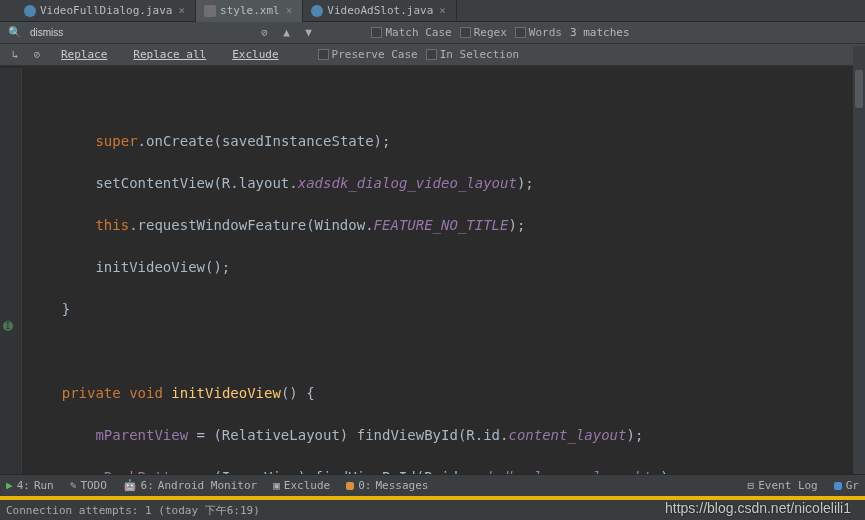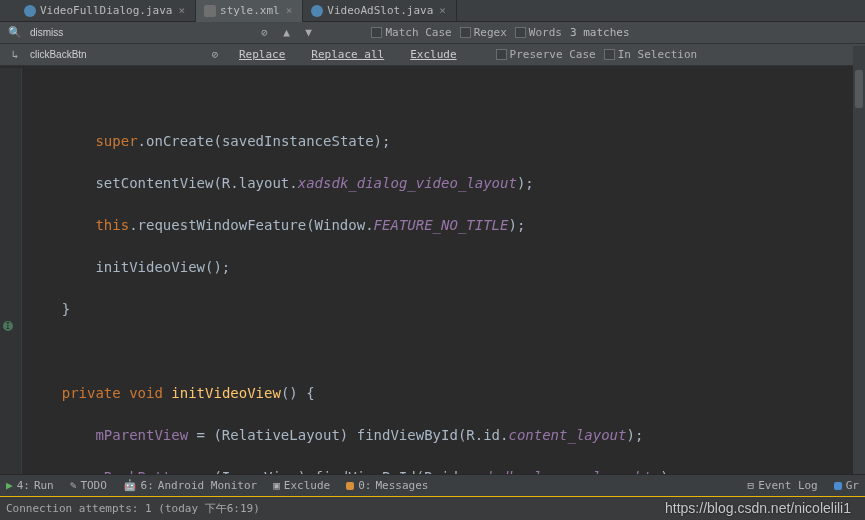--- a/index.html
+++ b/index.html
@@ -111,21 +111,21 @@
   }
   .bottom-toolbar .btn { display:flex; align-items:center; gap:4px; cursor:pointer; }
   .run-ico { color:#61b061; }
   .dot-orange { width:8px; height:8px; background:#d68f3a; border-radius:2px; display:inline-block;}
   .dot-blue { width:8px; height:8px; background:#4a8bd1; border-radius:2px; display:inline-block;}
 
   
   .status-bar {
     position:absolute; bottom:0; left:0; right:0;
     height:24px; background:#393b3d;
-    border-top:1px solid #eab308;
+    border-top:4px solid #eab308;
     display:flex; align-items:center; justify-content:space-between;
     padding:0 6px;
     font-size:11px; color:#a7a7a7;
   }
   .status-right { display:flex; align-items:center; gap:12px; }
   .event-log { display:flex; align-items:center; gap:4px; }
   .watermark {
     position:absolute; right:14px; bottom:4px;
     color:#e0e0e0; font-size:14px;
     font-family:sans-serif;
@@ -182,21 +182,20 @@
   <label class="chk">
       <span class="chk-box"></span>
       <span>Words</span>
     </label>
   <span>3 matches</span>
   <span style="flex:1"></span>
 </div>
 
 <div class="search-row">
   <span class="icon-btn">↳</span>
-  <input class="search-box" style="max-width: 170px;" value="clickBackBtn">
   <span class="icon-btn">⊘</span>
   <span class="pill">Replace</span>
   <span class="pill">Replace all</span>
   <span class="pill">Exclude</span>
   <span style="width:14px"></span>
   <label class="chk">
       <span class="chk-box"></span>
       <span>Preserve Case</span>
     </label>
   <label class="chk">

